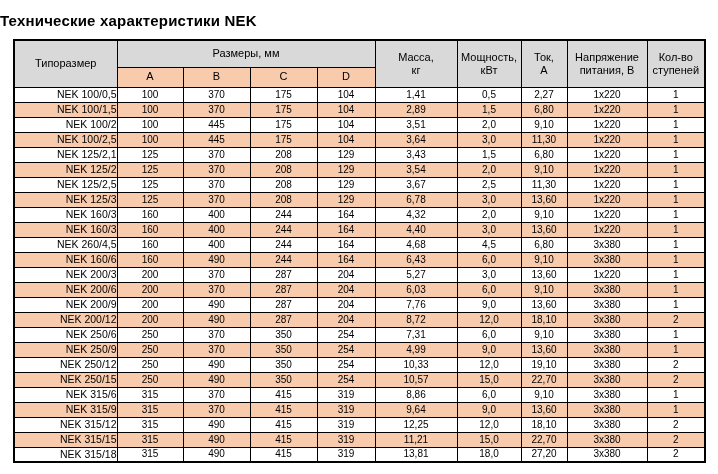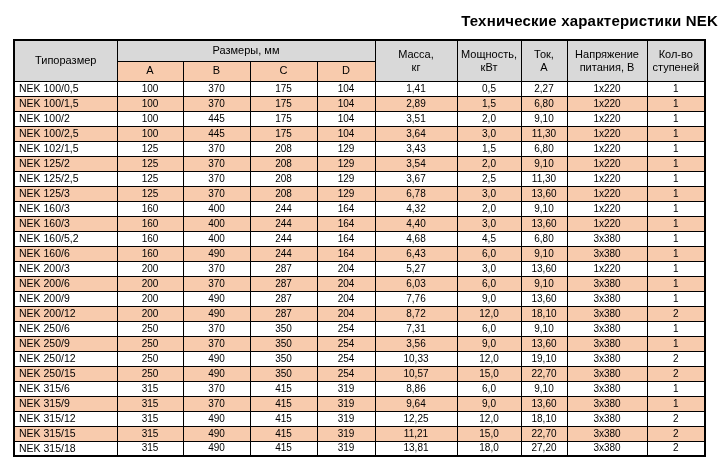--- a/index.html
+++ b/index.html
@@ -13,21 +13,21 @@
   html,body{margin:0;padding:0;}
   body{
     width:718px;height:474px;
     background:var(--page-bg);
     color:var(--text);
     font-family:"Liberation Sans","DejaVu Sans",sans-serif;
     overflow:hidden;
   }
   .title{
     padding-top:12px;
-    text-align:right;
+    text-align:left;
     font-size:15px;
     font-weight:bold;
     letter-spacing:0.2px;
   }
   table.spec{
     border-collapse:collapse;
     table-layout:fixed;
     margin:10px 0 0 13px;
     width:691px;
     border:2px solid var(--border);
@@ -43,33 +43,33 @@
     line-height:1.2;
     text-align:center;
     vertical-align:middle;
     white-space:pre-line;
     padding:1px 0;
   }
   .spec thead th.dim{
     background:var(--stripe-bg);
     height:20px;
   }
-  .spec thead tr.group-row th{height:21px;}
+  .spec thead tr.group-row th{height:27px;}
   .spec tbody td{
     font-size:10px;
     height:15px;
     padding:0;
     text-align:center;
     vertical-align:middle;
     line-height:1;
     background:#ffffff;
   }
   .spec tbody tr.stripe td{background:var(--stripe-bg);}
   .spec tbody td.name-cell{
-    text-align:left;
+    text-align:right;
     padding-left:4px;
     font-size:10.5px;
   }
 </style>
 </head>
 <body>
 
 <div class="title">Технические характеристики NEK</div>
 
 <table class="spec">
@@ -150,21 +150,21 @@
         <td>445</td>
         <td>175</td>
         <td>104</td>
         <td>3,64</td>
         <td>3,0</td>
         <td>11,30</td>
         <td>1x220</td>
         <td>1</td>
       </tr>
       <tr>
-        <td class="name-cell">NEK 102/1,5</td>
+        <td class="name-cell">NEK 125/2,1</td>
         <td>125</td>
         <td>370</td>
         <td>208</td>
         <td>129</td>
         <td>3,43</td>
         <td>1,5</td>
         <td>6,80</td>
         <td>1x220</td>
         <td>1</td>
       </tr>
@@ -222,21 +222,21 @@
         <td>400</td>
         <td>244</td>
         <td>164</td>
         <td>4,40</td>
         <td>3,0</td>
         <td>13,60</td>
         <td>1x220</td>
         <td>1</td>
       </tr>
       <tr>
-        <td class="name-cell">NEK 160/5,2</td>
+        <td class="name-cell">NEK 260/4,5</td>
         <td>160</td>
         <td>400</td>
         <td>244</td>
         <td>164</td>
         <td>4,68</td>
         <td>4,5</td>
         <td>6,80</td>
         <td>3x380</td>
         <td>1</td>
       </tr>
@@ -311,21 +311,21 @@
         <td>9,10</td>
         <td>3x380</td>
         <td>1</td>
       </tr>
       <tr class="stripe">
         <td class="name-cell">NEK 250/9</td>
         <td>250</td>
         <td>370</td>
         <td>350</td>
         <td>254</td>
-        <td>3,56</td>
+        <td>4,99</td>
         <td>9,0</td>
         <td>13,60</td>
         <td>3x380</td>
         <td>1</td>
       </tr>
       <tr>
         <td class="name-cell">NEK 250/12</td>
         <td>250</td>
         <td>490</td>
         <td>350</td>

